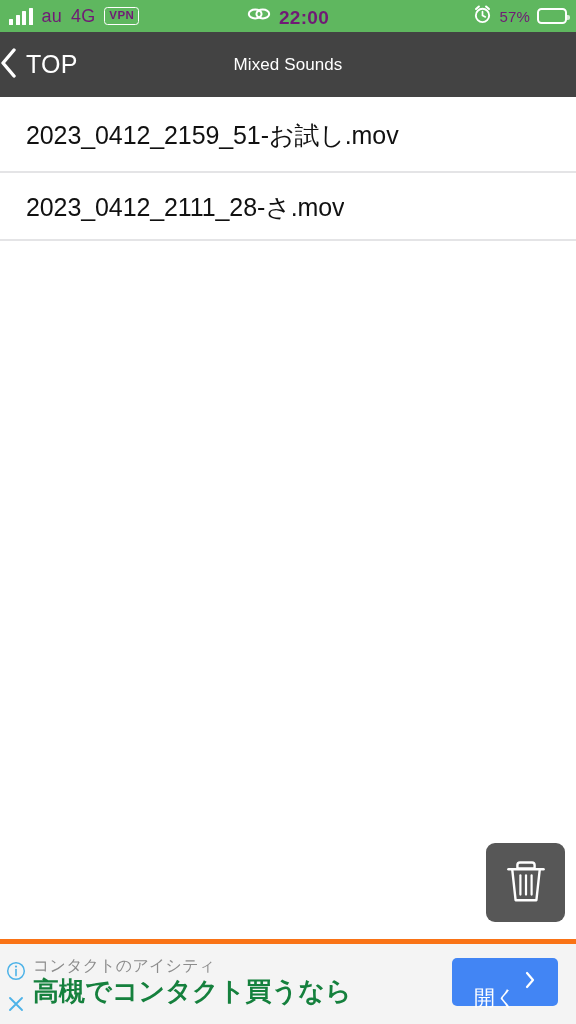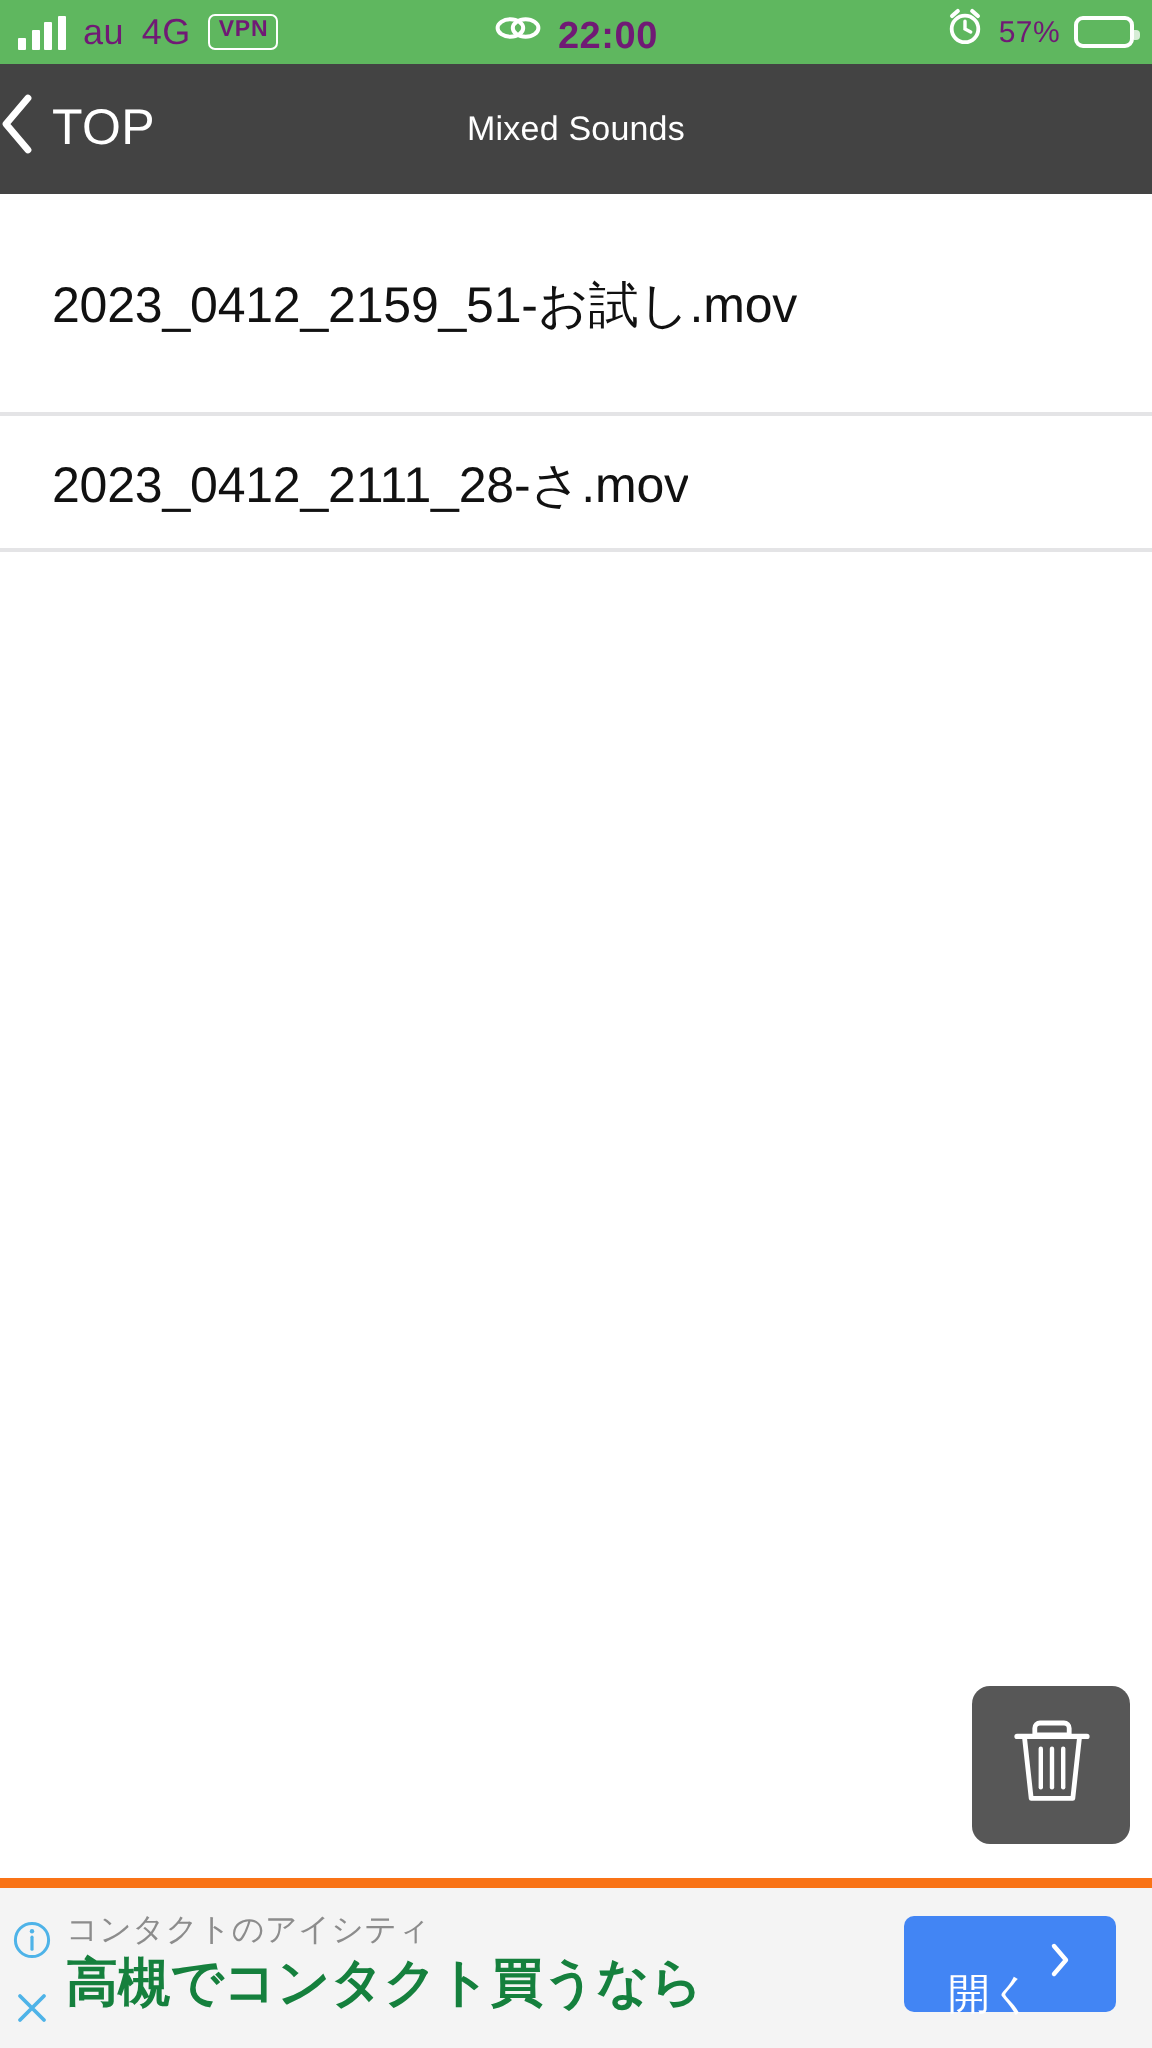--- a/index.html
+++ b/index.html
@@ -178,21 +178,21 @@
   
   .file-list {
     position: absolute;
     top: 97px; left: 0;
     width: 576px;
     background: #ffffff;
   }
 
   .list-item {
     position: relative;
-    height: 111px;
+    height: 76px;
     display: flex;
     align-items: center;
     padding-left: 26px;
     padding-right: 20px;
     background: #ffffff;
     cursor: pointer;
   }
   .list-item + .list-item { height: 68px; }
 
   .list-item::after {

